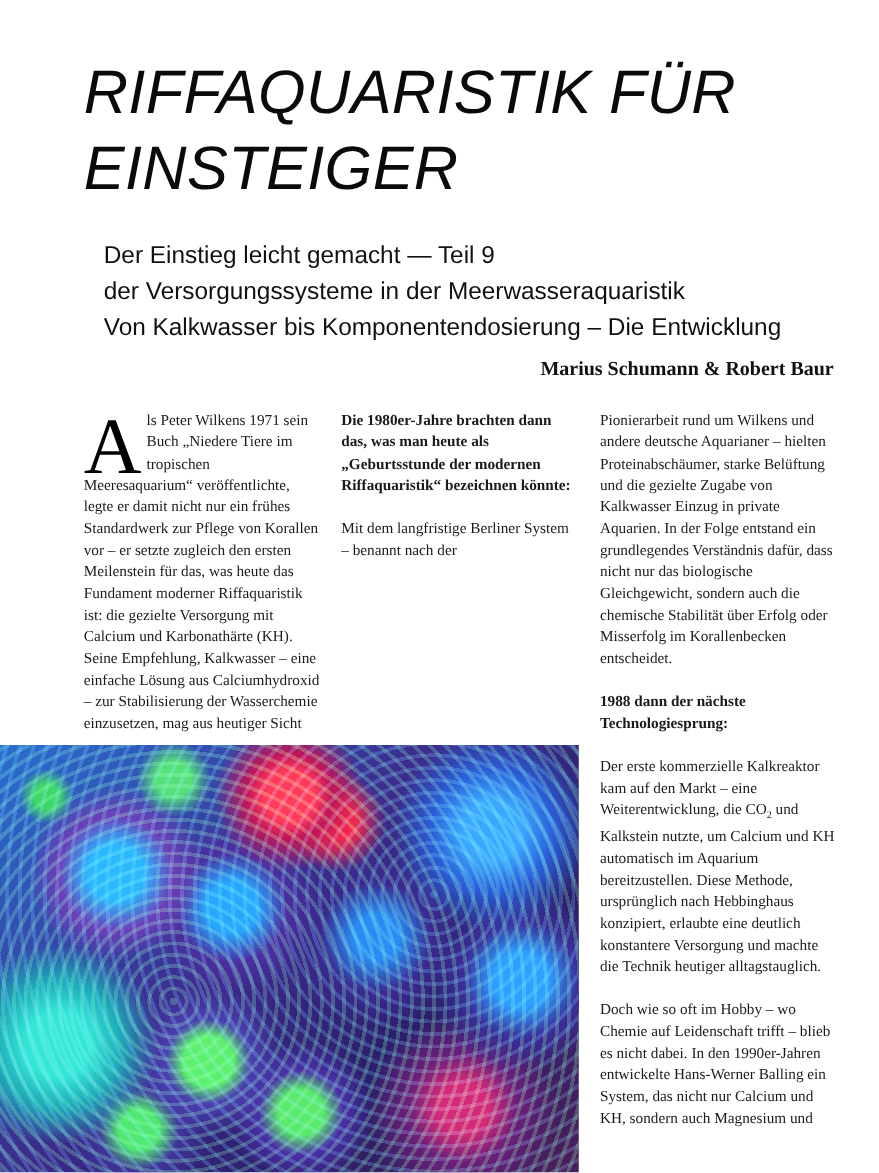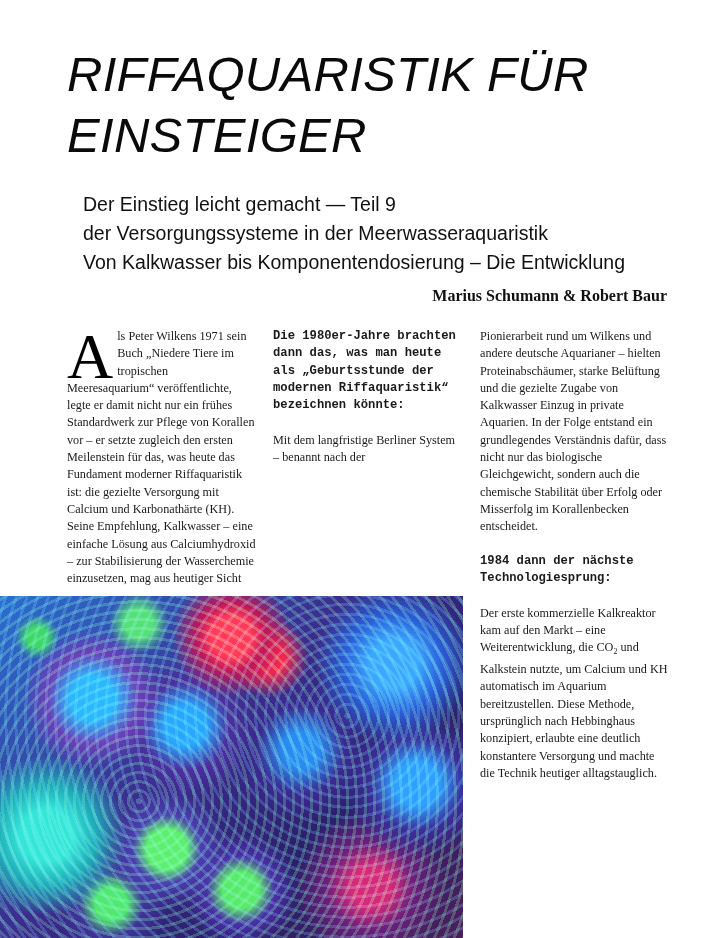--- a/index.html
+++ b/index.html
@@ -20,21 +20,21 @@
   .authors {
     position: absolute; right: 36px; top: 287px;
     font-family: "Liberation Serif", serif; font-weight: bold; font-size: 16px; color: #111;
   }
   .col {
     position: absolute; top: 328px; width: 190px;
     font-family: "Liberation Serif", serif; font-size: 12.2px; line-height: 17.3px; color: #1a1a1a;
   }
   .col p { margin: 0 0 17.3px 0; }
   .col p.last { margin-bottom: 0; }
-  .col .bold { font-weight: bold; font-family: Liberation Mono, monospace; }
+  .col .bold { font-weight: bold; }
   .col1 { left: 67px; }
   .col2 { left: 273px; }
   .col3 { left: 480px; }
   .dropcap {
     float: left; font-family: "Liberation Serif", serif; font-size: 64px; line-height: 50px;
     padding-top: 4px; margin-right: 4px; margin-bottom: -4px; color: #000;
   }
   .photo {
     position: absolute; left: 0; top: 596px; width: 463px; height: 342px; overflow: hidden;
     background:
@@ -88,19 +88,20 @@
   </p>
 </div>
 
 <div class="col col2">
   <p class="bold">Die 1980er-Jahre brachten dann das, was man heute als „Geburtsstunde der modernen Riffaquaristik“ bezeichnen könnte:</p>
   <p class="last">Mit dem langfristige Berliner System – benannt nach der</p>
 </div>
 
 <div class="col col3">
   <p>Pionierarbeit rund um Wilkens und andere deutsche Aquarianer – hielten Proteinabschäumer, starke Belüftung und die gezielte Zugabe von Kalkwasser Einzug in private Aquarien. In der Folge entstand ein grundlegendes Verständnis dafür, dass nicht nur das biologische Gleichgewicht, sondern auch die chemische Stabilität über Erfolg oder Misserfolg im Korallenbecken entscheidet.</p>
-  <p class="bold">1984 dann der nächste Technologiesprung:</p>
+  <p class="bold">1988 dann der nächste Technologiesprung:</p>
   <p><span>Der erste kommerzielle Kalkreaktor kam auf den Markt – eine Weiterentwicklung, die CO</span><sub style="font-size:8px;">2</sub><span> und Kalkstein nutzte, um Calcium und KH automatisch im Aquarium bereitzustellen. Diese Methode, ursprünglich nach Hebbinghaus konzipiert, erlaubte eine deutlich konstantere Versorgung und machte die Technik heutiger alltagstauglich.</span></p>
+  <p class="last">Doch wie so oft im Hobby – wo Chemie auf Leidenschaft trifft – blieb es nicht dabei. In den 1990er-Jahren entwickelte Hans-Werner Balling ein System, das nicht nur Calcium und KH, sondern auch Magnesium und</p>
 </div>
 
 <div class="photo">
   <div class="photo-credit" style="position:absolute;left:391px;top:306px;margin-top:48px;">Dennis Otto</div>
 </div>
 
 </body></html>

